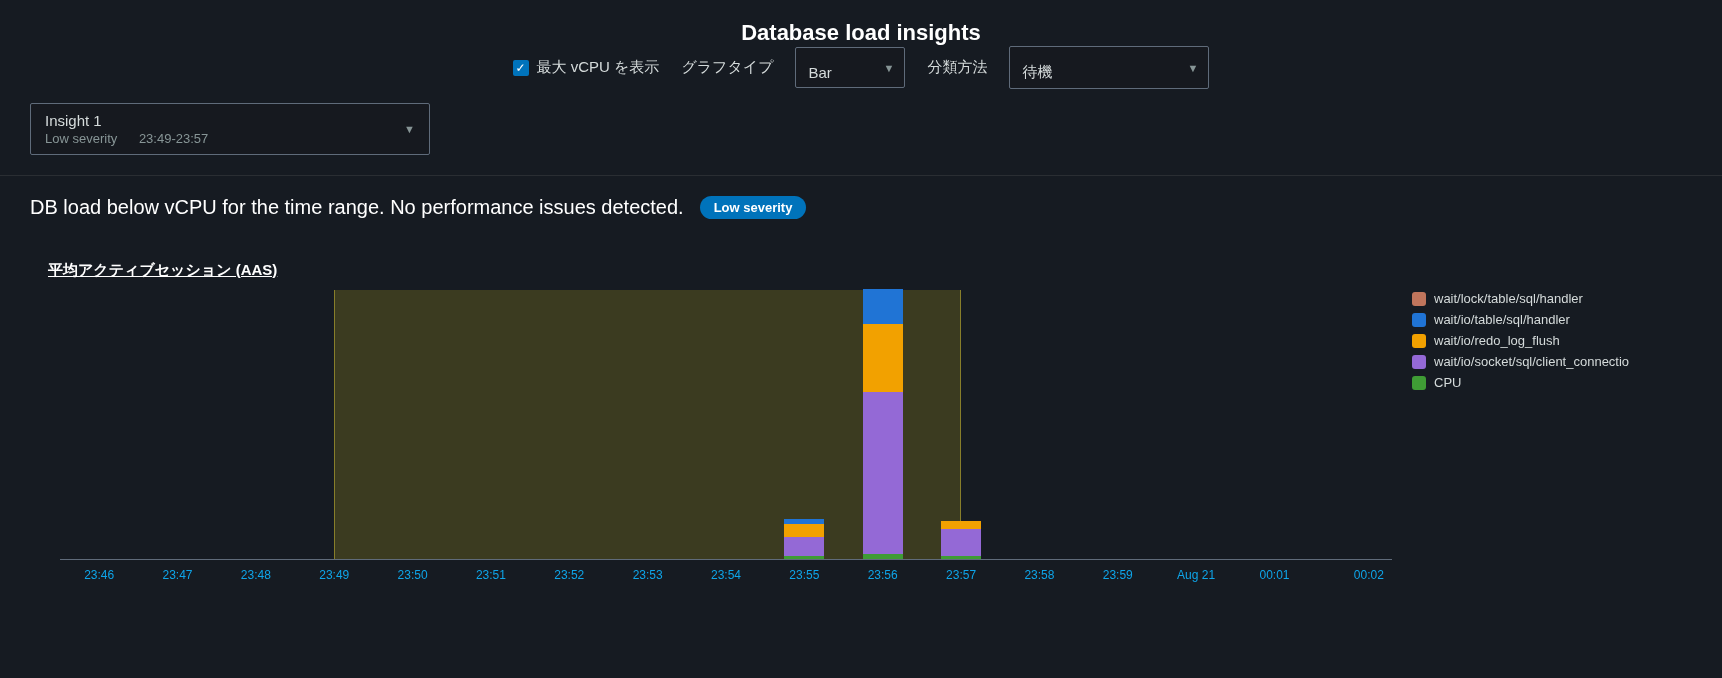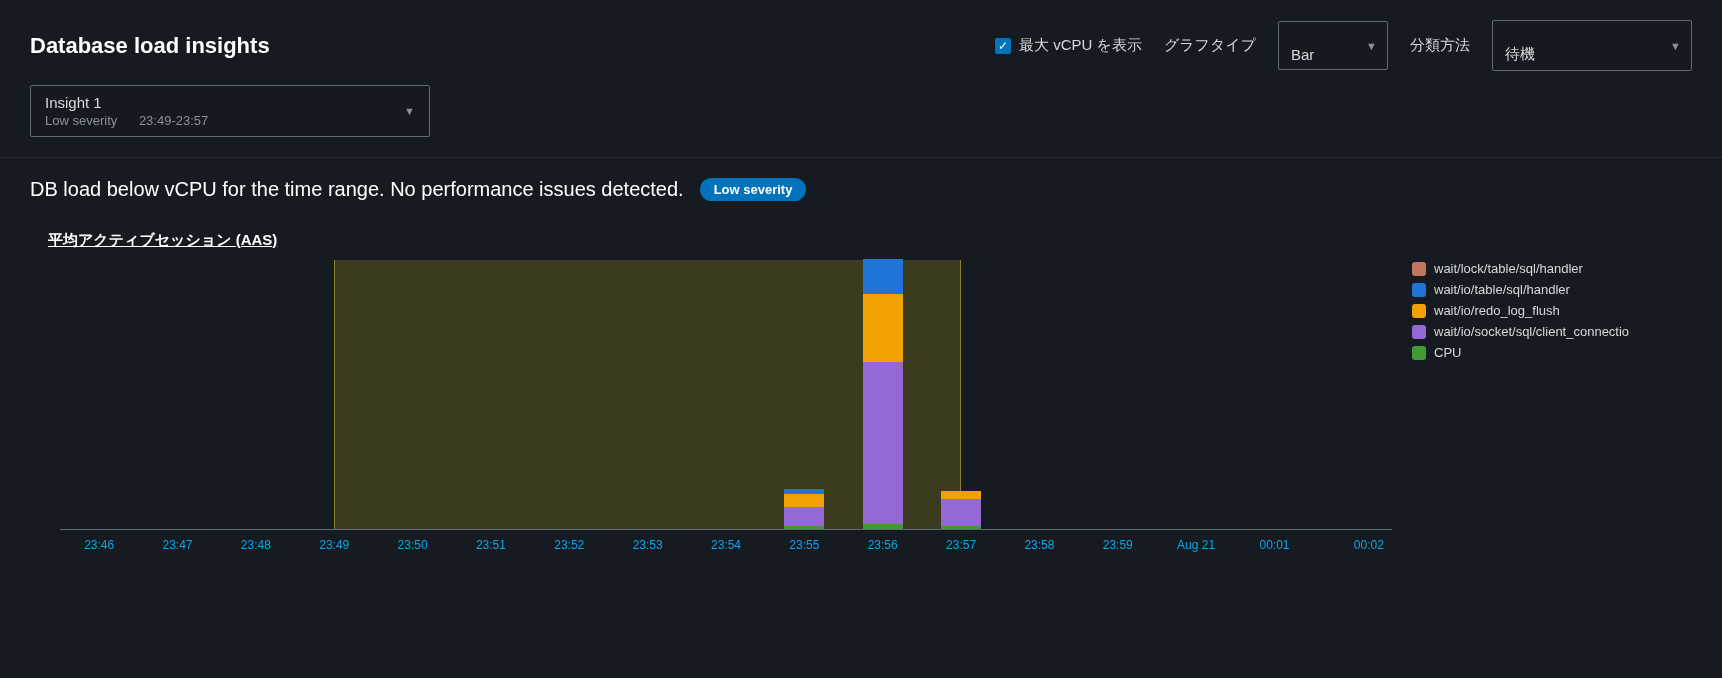--- a/index.html
+++ b/index.html
@@ -13,20 +13,21 @@
     overflow: hidden;
   }
   .panel {
     padding: 20px 30px;
   }
   .header-row {
     display: flex;
     align-items: center;
     justify-content: space-between;
     margin-bottom: 14px;
+    flex-direction: column;
   }
   .title {
     font-size: 22px;
     font-weight: 700;
     color: #ffffff;
   }
   .controls {
     display: flex;
     align-items: center;
     gap: 22px;
@@ -45,21 +46,21 @@
     display: flex; align-items: center; justify-content: center;
     color: #fff;
     font-size: 12px;
     line-height: 1;
   }
   .ctrl-label { color: #d5dbdb; font-size: 15px; }
   .select {
     border: 1px solid #5f6b7a;
     background: #16191f;
     color: #d5dbdb;
-    padding: 24px 28px 6px 12px;
+    padding: 16px 28px 6px 12px;
     border-radius: 2px;
     position: relative;
     min-width: 110px;
     font-size: 15px;
   }
   .select.wide { min-width: 200px; }
   .select .caret {
     position: absolute;
     right: 10px; top: 50%;
     transform: translateY(-50%);
@@ -86,21 +87,21 @@
     background: #2a2e33;
     margin: 20px -30px;
   }
   .insight-body {
     padding: 0 0 10px 0;
   }
   .insight-heading-row {
     display: flex;
     align-items: center;
     gap: 16px;
-    margin-bottom: 30px;
+    margin-bottom: 42px;
   }
   .insight-heading {
     font-size: 20px;
     color: #ffffff;
   }
   .badge {
     background: #0073bb;
     color: #fff;
     padding: 4px 14px;
     border-radius: 14px;

